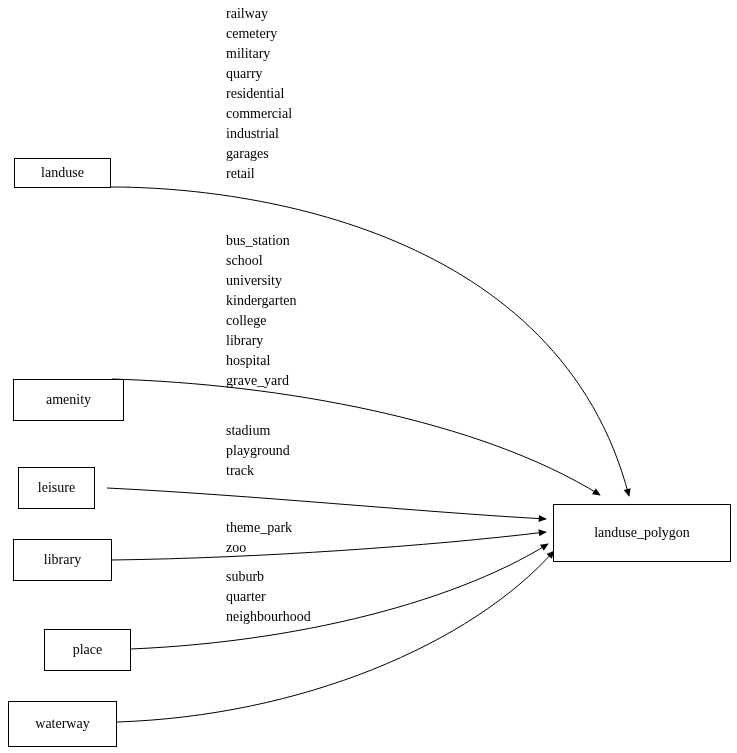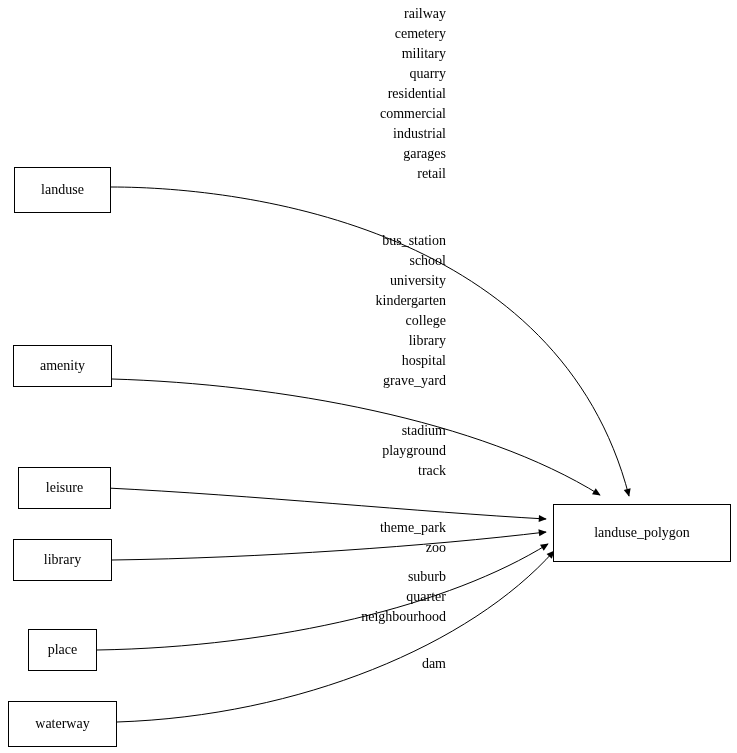--- a/index.html
+++ b/index.html
@@ -31,21 +31,21 @@
     align-items: center;
     justify-content: center;
     font-size: 14px;
     color: #000000;
     white-space: nowrap;
   }
   .edge-label {
     position: absolute;
     width: 220px;
     left: 226px;
-    text-align: right;
+    text-align: left;
     font-size: 14px;
     line-height: 20px;
     color: #000000;
     white-space: nowrap;
   }
 </style>
 </head>
 <body>
 
 <div class="canvas">
@@ -99,41 +99,38 @@
     <div>theme_park</div>
     <div>zoo</div>
   </div>
 
   <div class="edge-label" style="top:567px">
     <div>suburb</div>
     <div>quarter</div>
     <div>neighbourhood</div>
   </div>
 
-  <div class="edge-label" style="top:654px">
-    <div>dam</div>
-  </div>
 
-  <div class="node" style="left:14px; top:167px; width:97px; height:46px">
+  <div class="node" style="left:14px; top:158px; width:97px; height:30px">
     <span>landuse</span>
   </div>
 
-  <div class="node" style="left:13px; top:345px; width:99px; height:42px">
+  <div class="node" style="left:13px; top:379px; width:111px; height:42px">
     <span>amenity</span>
   </div>
 
-  <div class="node" style="left:18px; top:467px; width:93px; height:42px">
+  <div class="node" style="left:18px; top:467px; width:77px; height:42px">
     <span>leisure</span>
   </div>
 
   <div class="node" style="left:13px; top:539px; width:99px; height:42px">
     <span>library</span>
   </div>
 
-  <div class="node" style="left:28px; top:629px; width:69px; height:42px">
+  <div class="node" style="left:44px; top:629px; width:87px; height:42px">
     <span>place</span>
   </div>
 
   <div class="node" style="left:8px; top:701px; width:109px; height:46px">
     <span>waterway</span>
   </div>
 
   <div class="node" style="left:553px; top:504px; width:178px; height:58px">
     <span>landuse_polygon</span>
   </div>

